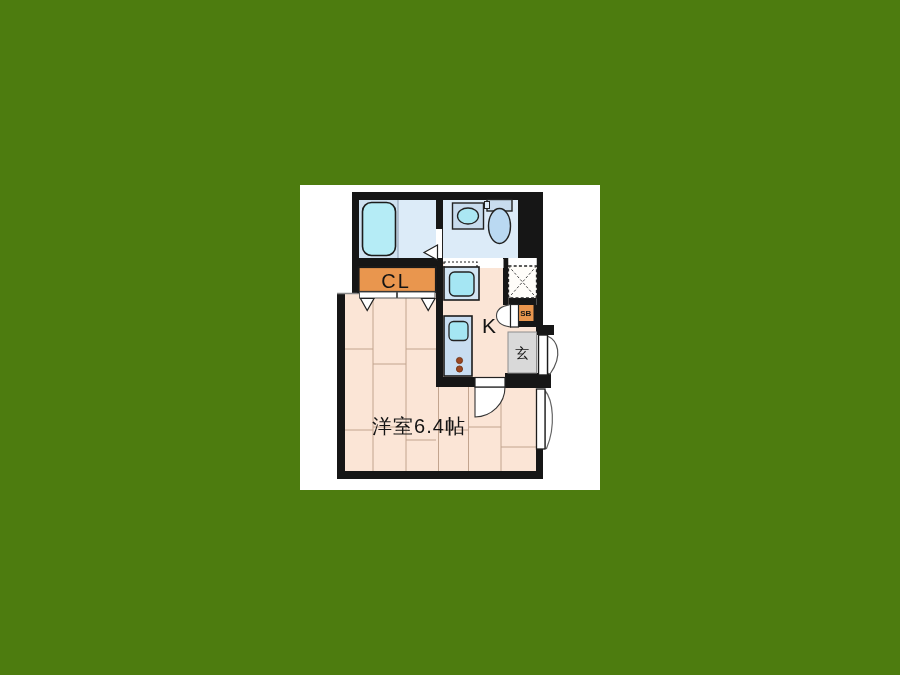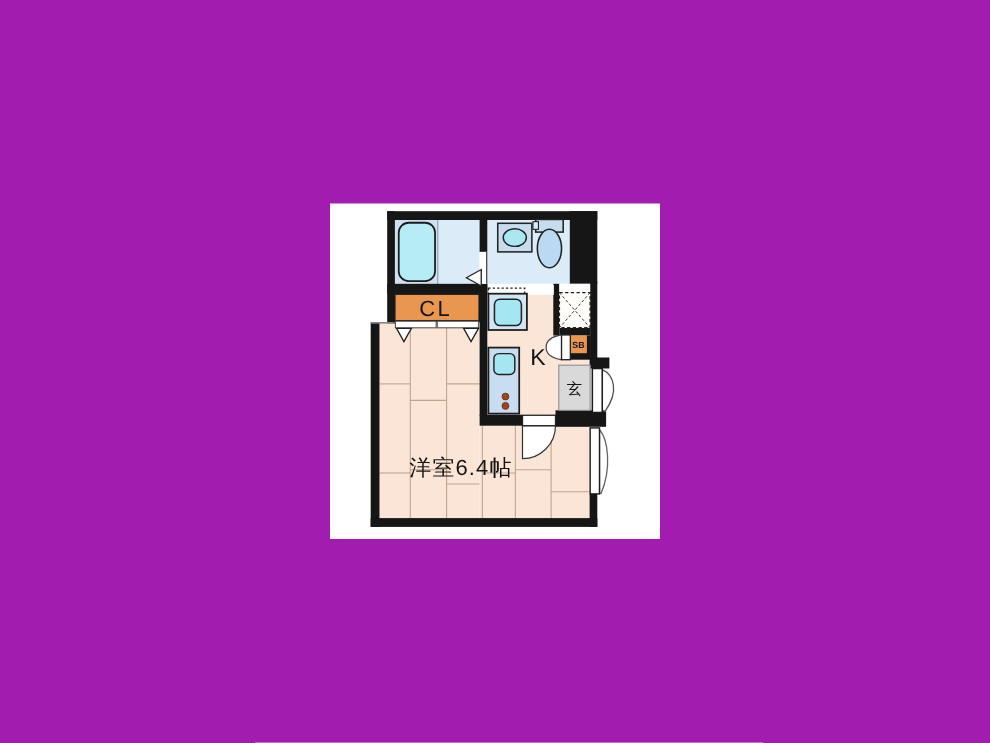--- a/index.html
+++ b/index.html
@@ -1,16 +1,16 @@
 <!DOCTYPE html>
 <html><head>
 <meta charset="utf-8">
 <style>
   html,body{margin:0;padding:0;}
-  .stage{position:relative;width:900px;height:675px;background:#a21caf;overflow:hidden;
+  .stage{position:relative;width:900px;height:675px;background:#4d7c0f;overflow:hidden;
          font-family:"Liberation Sans",sans-serif;}
   .plan-svg{position:absolute;left:0;top:0;}
   text{font-family:"Liberation Sans","DejaVu Sans",sans-serif;fill:#141414;}
   .t-cl{font-size:20px;letter-spacing:2px;}
   .t-k{font-size:21px;}
   .t-sb{font-size:8px;font-weight:bold;}
   .t-gen{font-size:14px;}
   .t-room{font-size:20px;letter-spacing:1px;}
   .wall{fill:#161616;}
   .plank{stroke:#c2a48e;stroke-width:1;}

